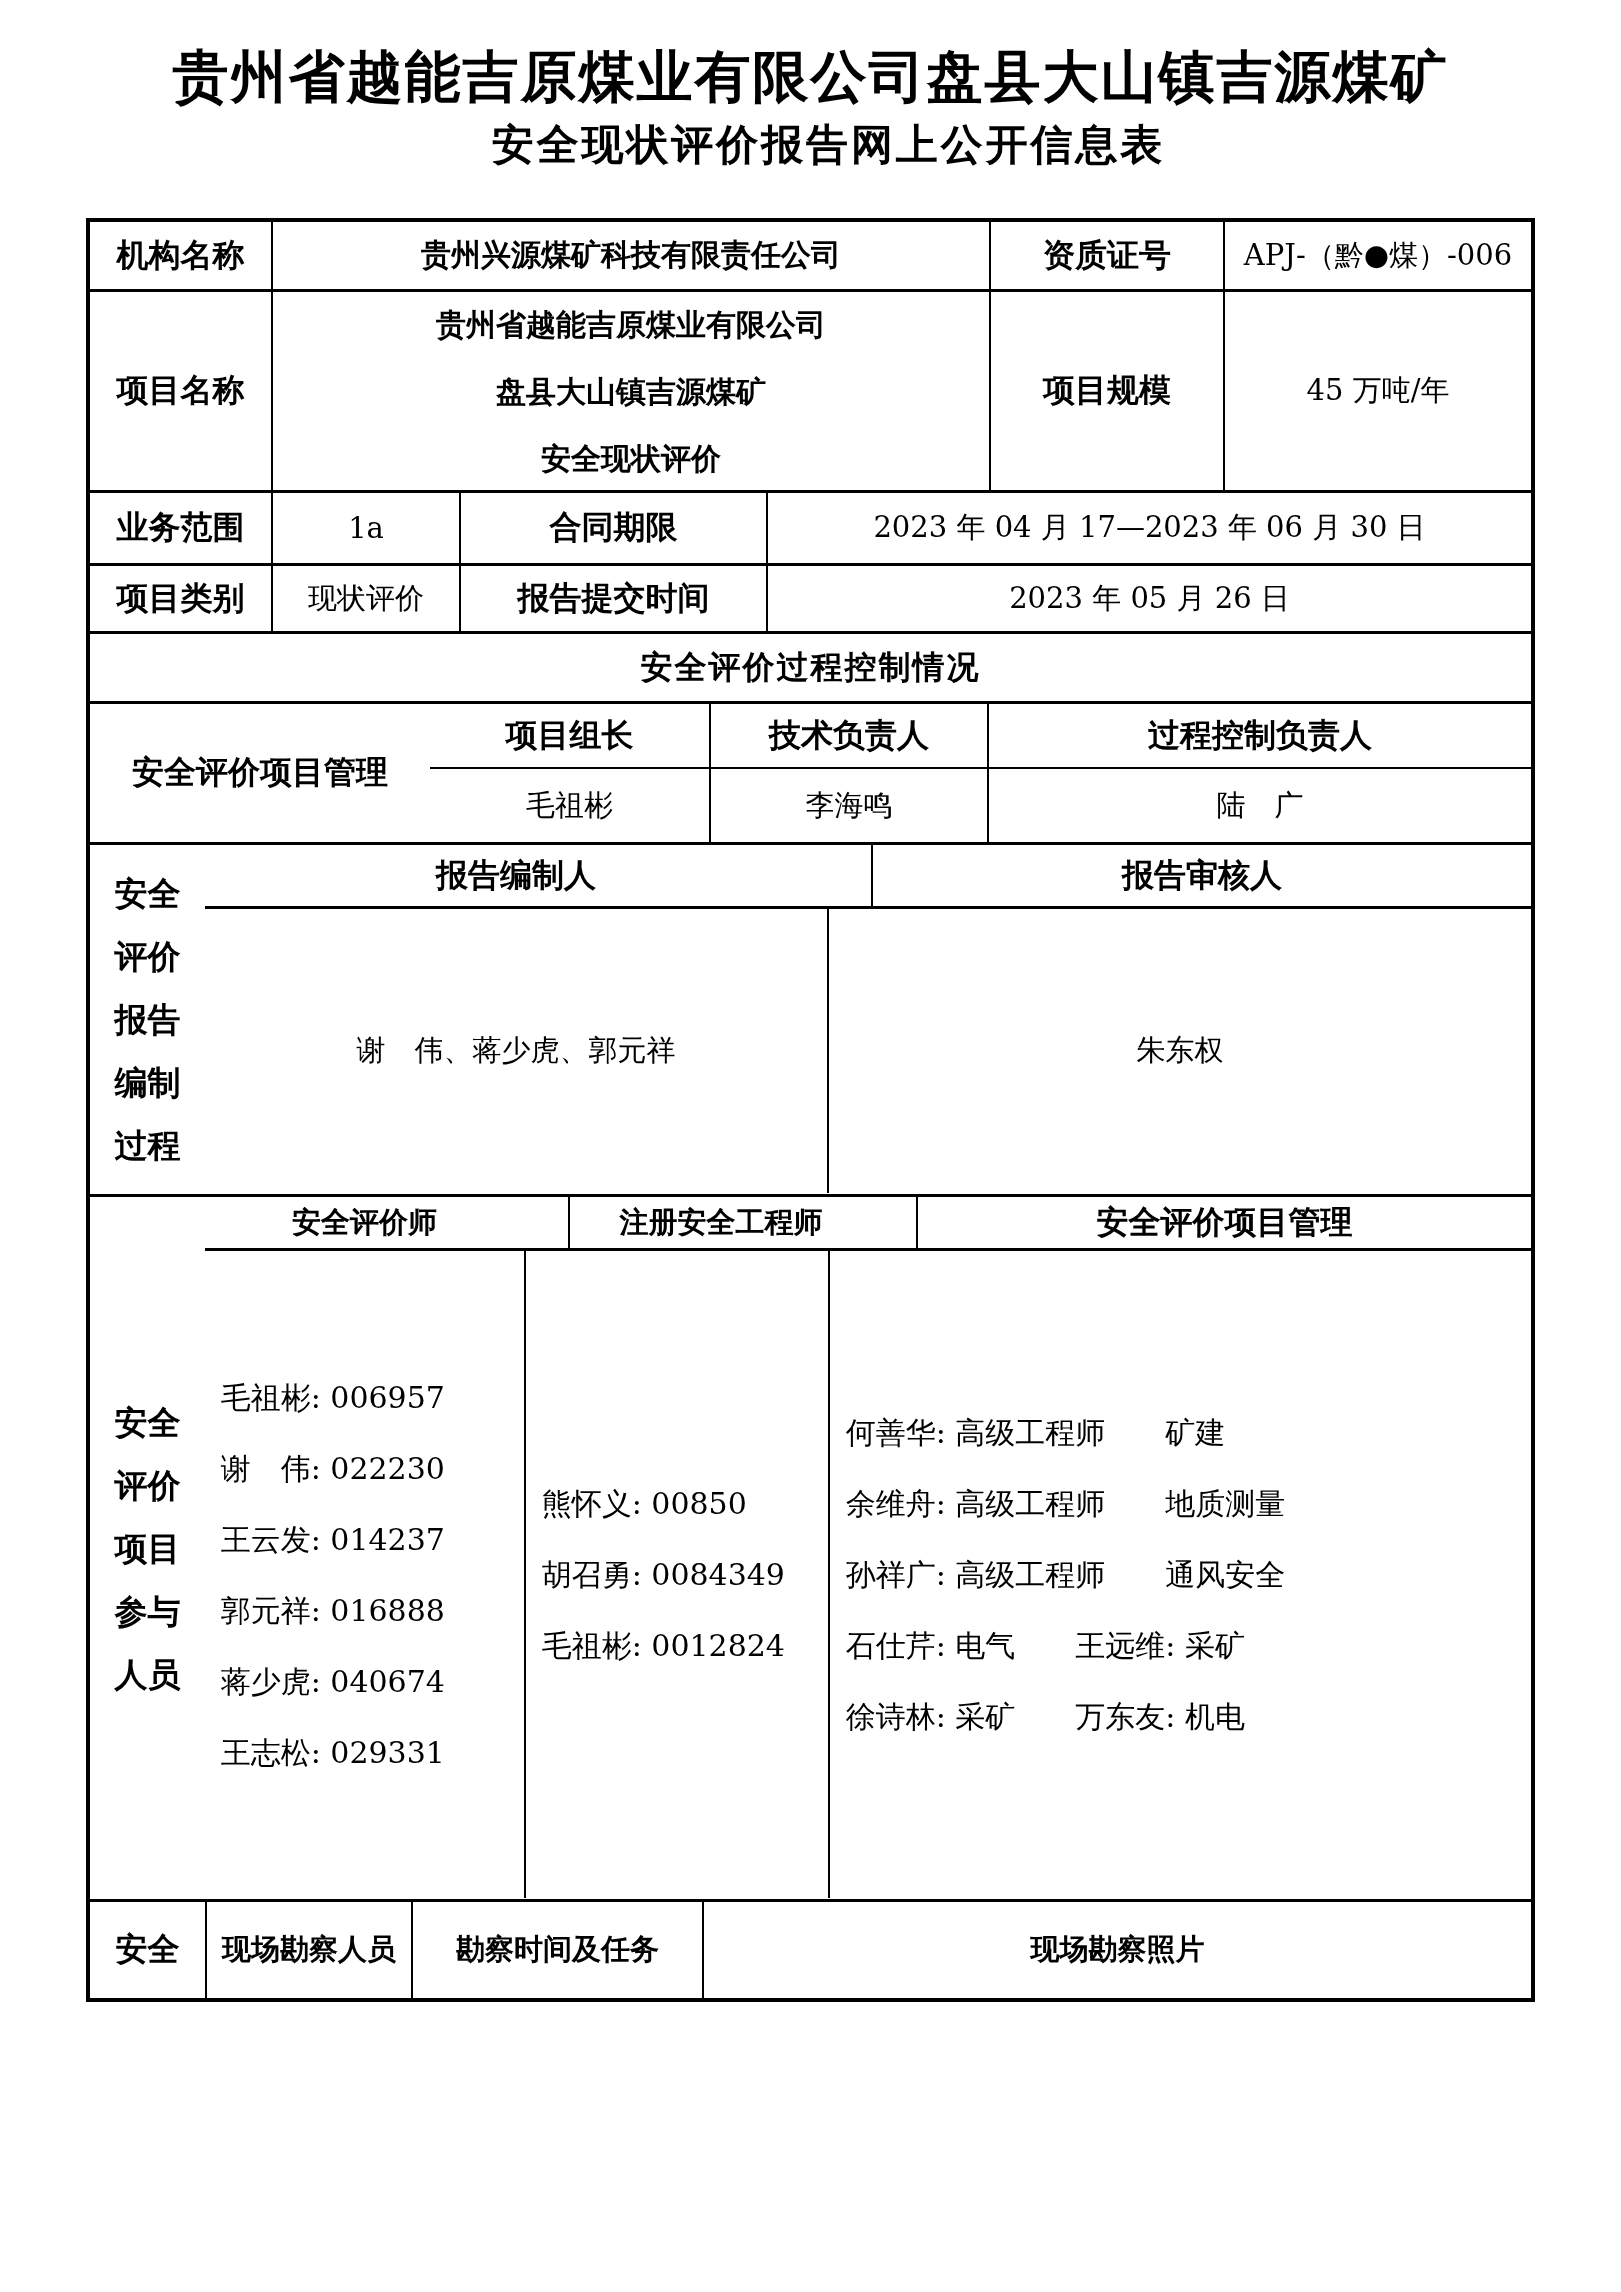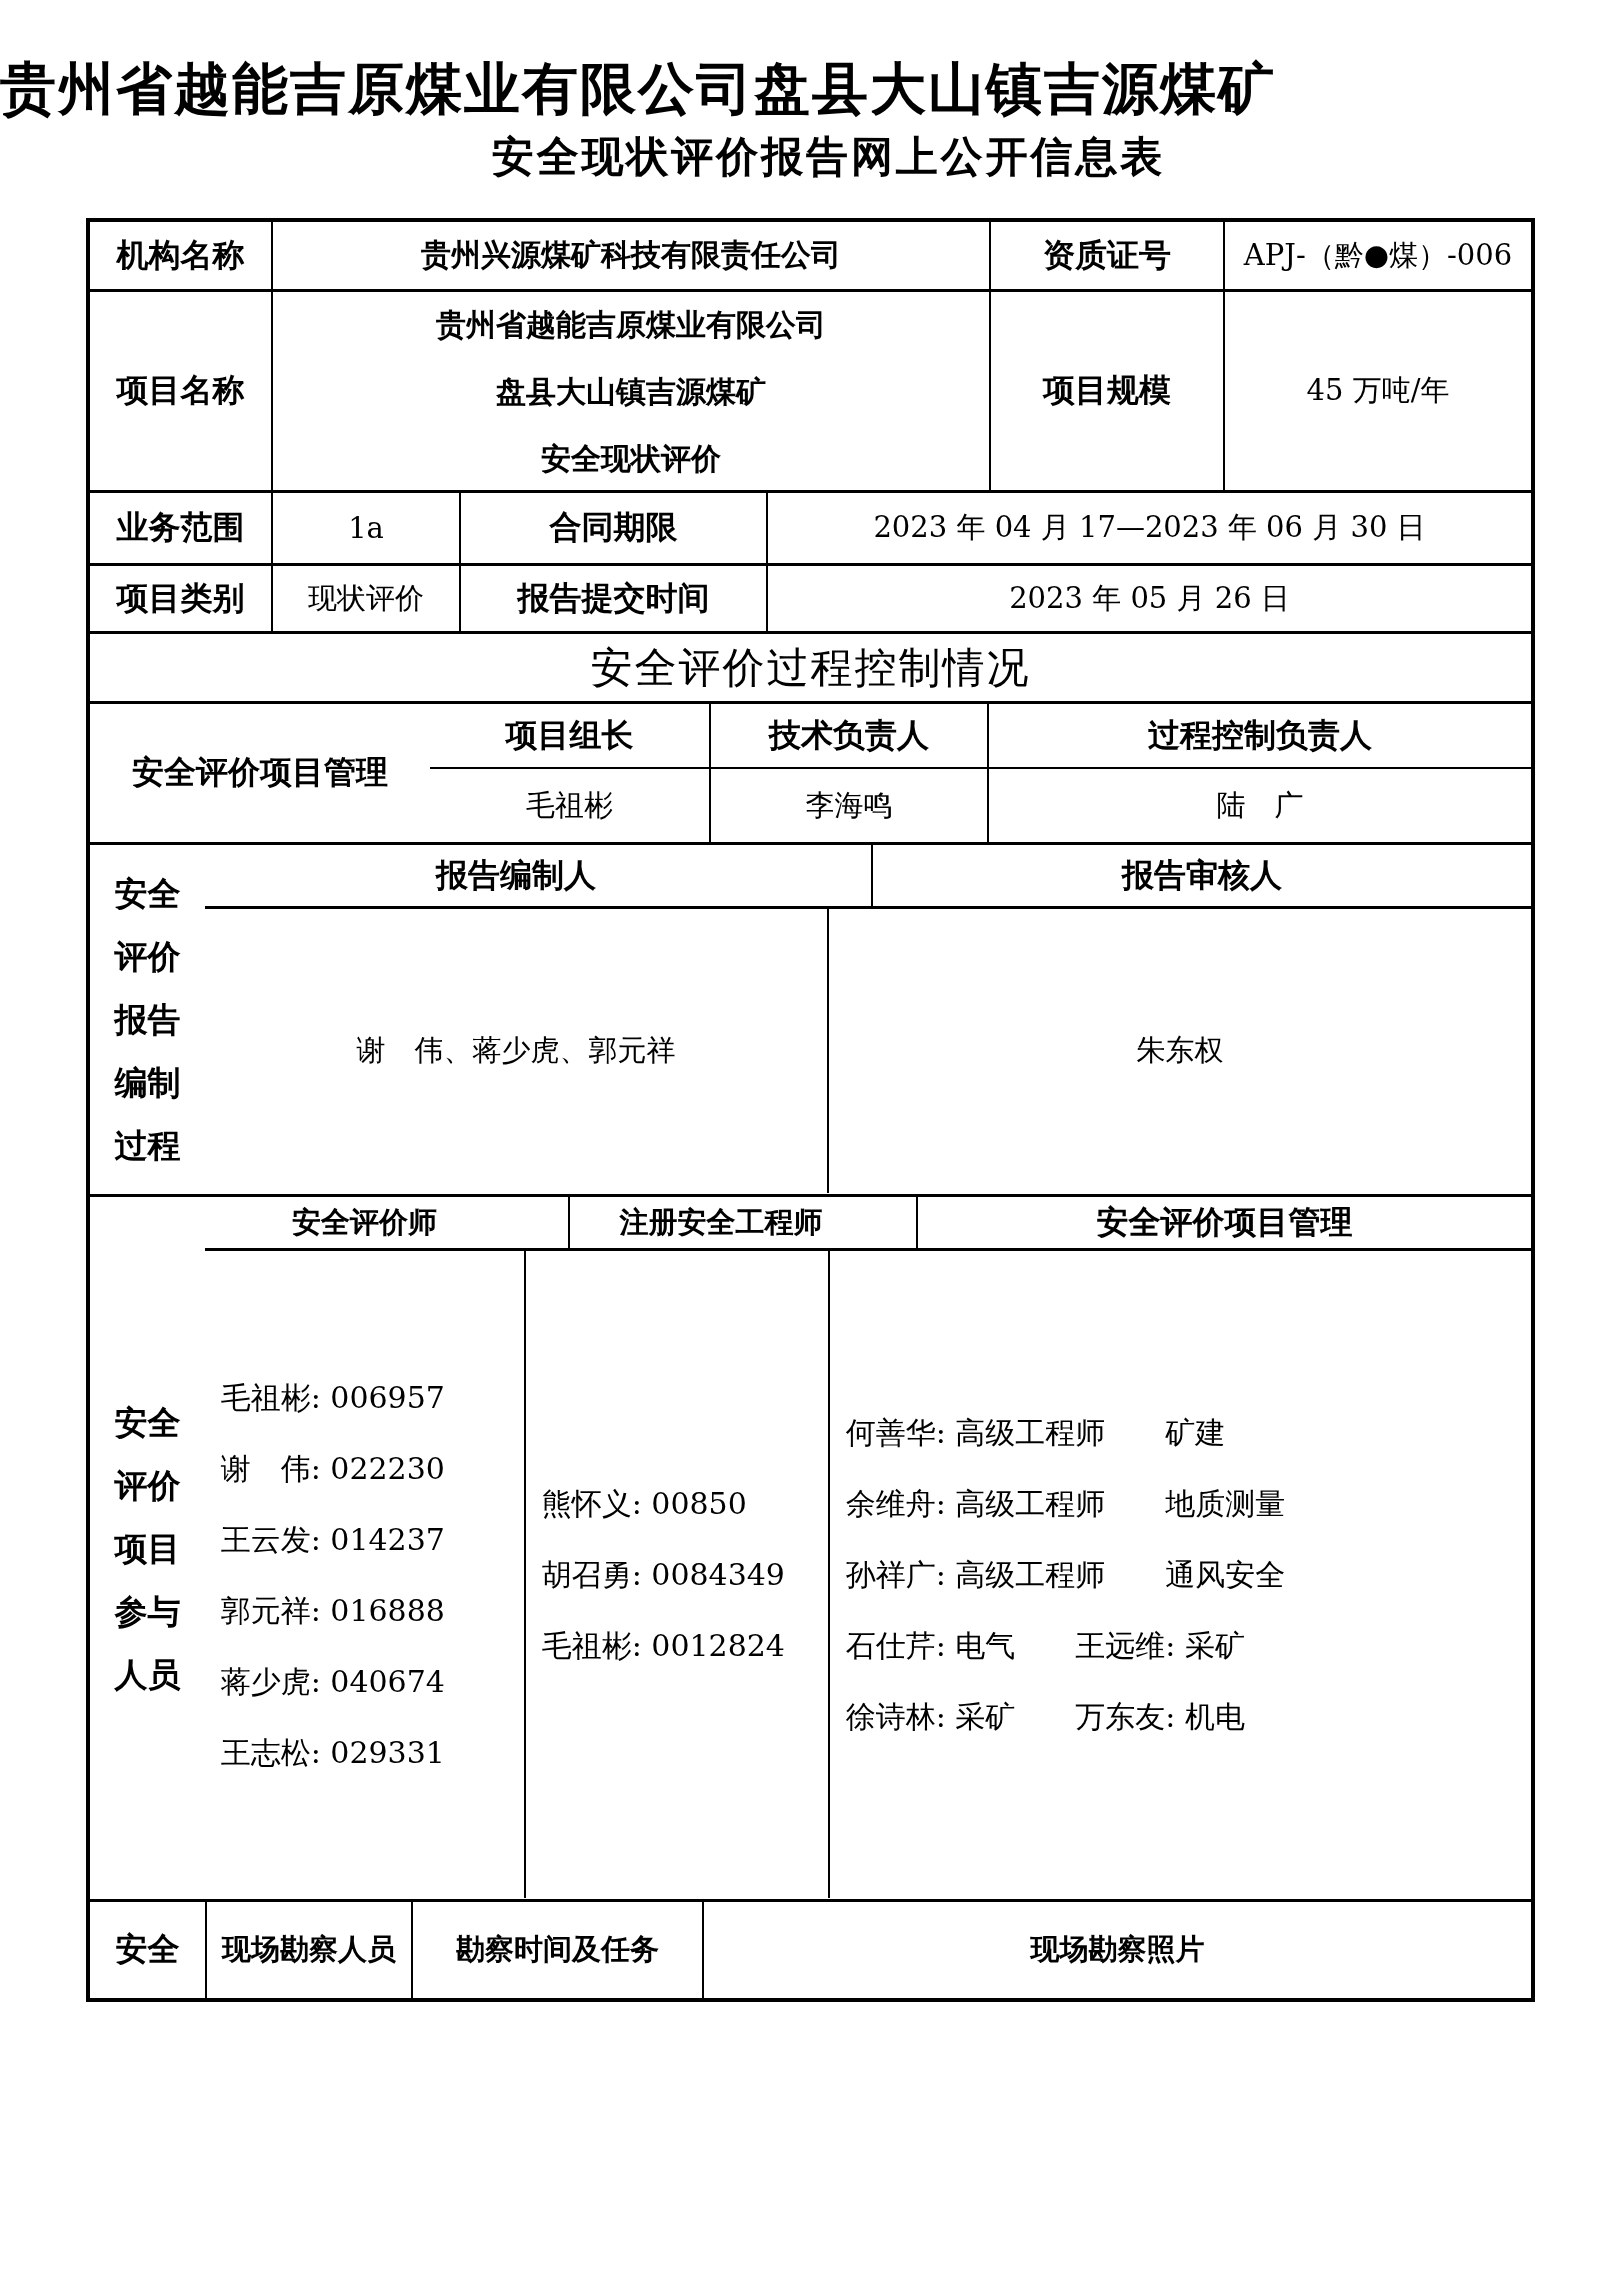--- a/index.html
+++ b/index.html
@@ -1,21 +1,21 @@
 <!DOCTYPE html>
 <html lang="zh"><head>
 <meta charset="utf-8">
 <style>
   html,body{margin:0;padding:0;background:#888;}
   .sheet{
     position:relative;width:1621px;height:2293px;background:#ffffff;
     font-family:"DejaVu Serif","Liberation Serif",serif;color:#000;overflow:hidden;
   }
   .doc-title{
-    padding-top:53px;text-align:left;font-size:56px;font-weight:bold;
+    padding-top:41px;text-align:center;font-size:56px;font-weight:bold;
     letter-spacing:2px;line-height:1.25;
   }
   .doc-subtitle{
     margin-top:5.9px;text-align:center;font-size:42px;font-weight:bold;letter-spacing:2.9px;padding-left:36px;
   }
   .tbl{
     position:absolute;left:86px;top:218px;width:1449px;
     border:4.9px solid #000;background:#fff;box-sizing:border-box;
   }
   .band{display:flex;border-bottom:3.9px solid #000;}
@@ -41,21 +41,21 @@
   .sub{flex:1;display:flex;flex-direction:column;}
   .subrow{display:flex;width:100%;}
   .sub .divide{border-bottom:2.9px solid #000;}
   .sub .divide-thick{border-bottom:3.9px solid #000;gap:44px;}
   .hF1{height:63px}.hF2{height:73px}
   .hG1{height:61px}.hG2{height:284px}
   .hH1{height:51px}.hH2{height:647px}
   
   .lbl{font-weight:bold;font-size:32px;}
   .lbl-sm{font-weight:bold;font-size:29px;}
-  .sect{font-weight:normal;font-size:42px;letter-spacing:2px;}
+  .sect{font-weight:bold;font-size:32px;letter-spacing:2px;}
   .val{font-size:29px;}
   .val-b{font-size:30px;font-weight:bold;}
   .mlines{white-space:pre-line;line-height:67px;font-weight:bold;font-size:30px;}
   .side{font-weight:bold;font-size:33px;line-height:63px;white-space:pre-line;}
   .list{
     font-size:30px;line-height:71px;white-space:pre-line;
     align-items:flex-start;text-align:left;padding-left:15.7px;
   }
 </style>
 </head>

